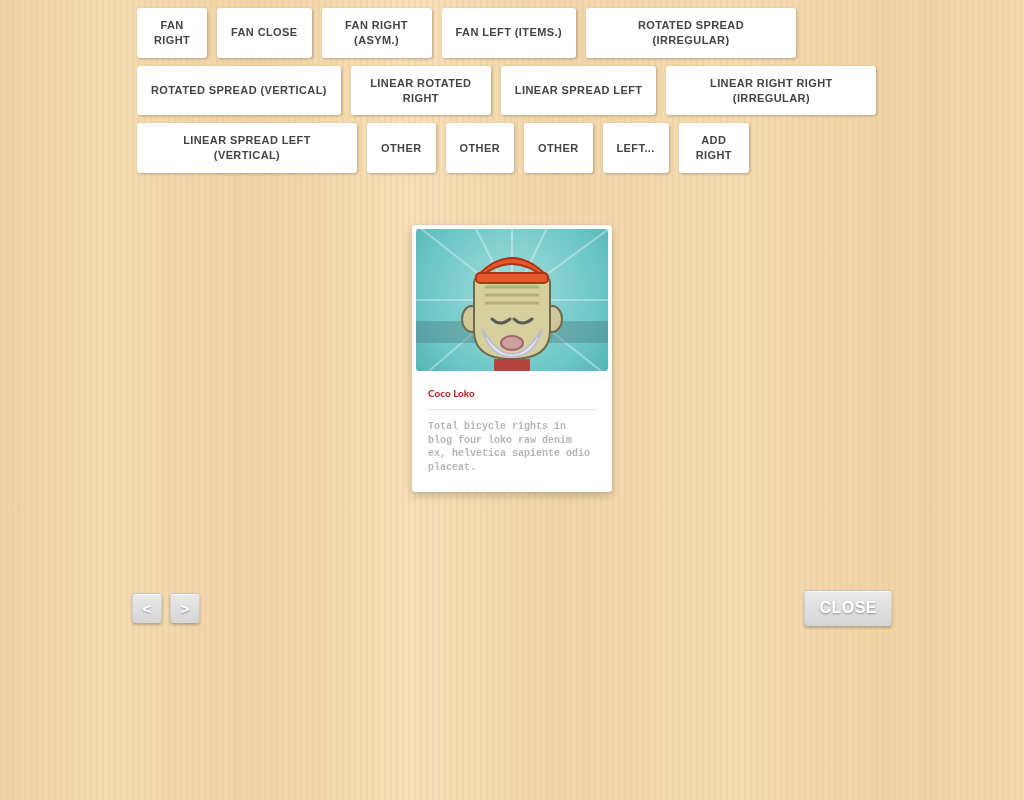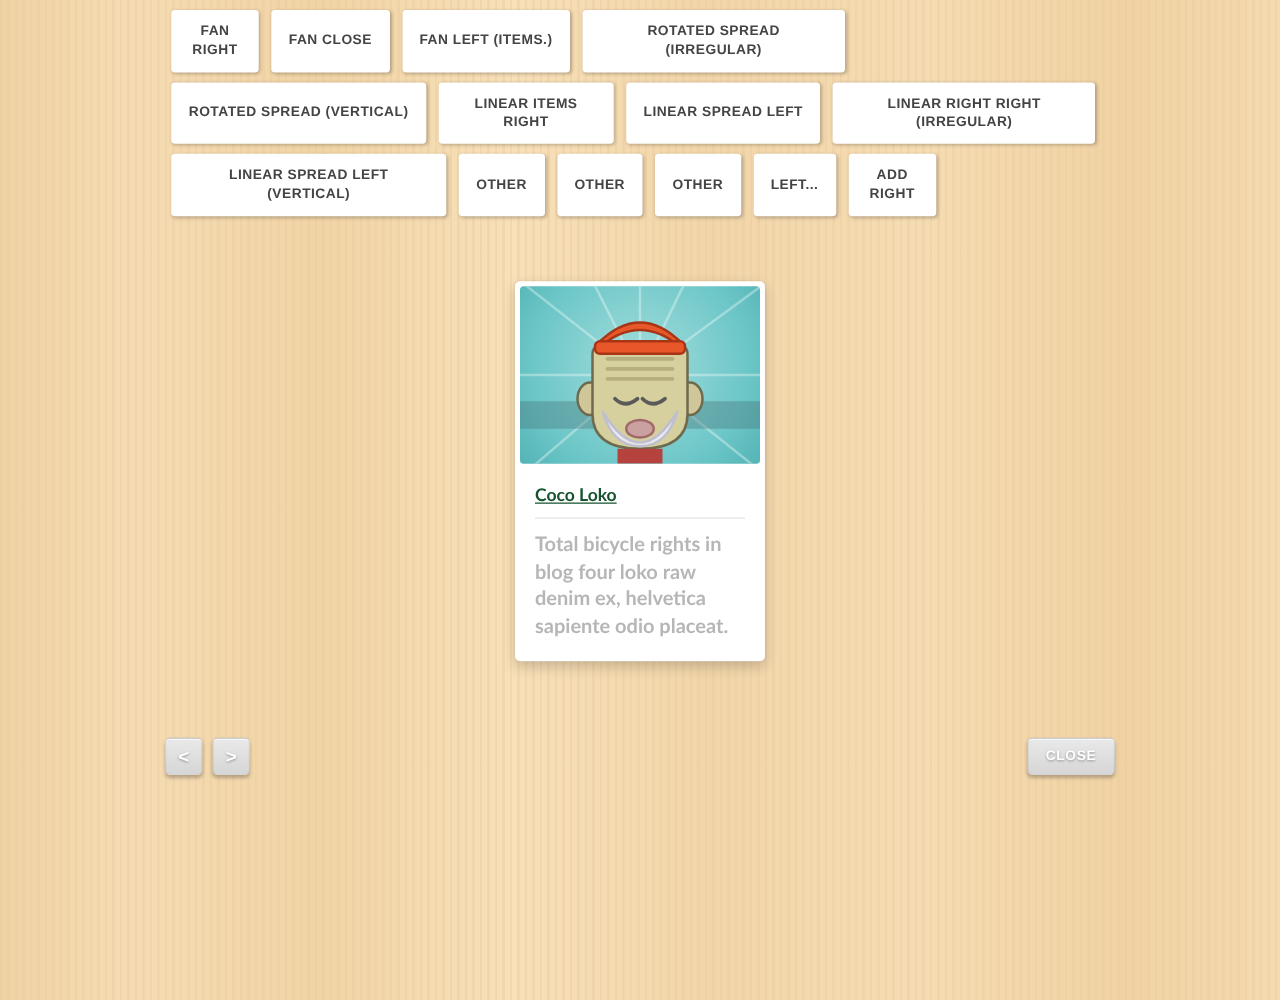--- a/index.html
+++ b/index.html
@@ -82,36 +82,36 @@
 .rays {
   position: absolute; inset: 0;
 }
 .band {
   position:absolute; left:0; right:0; top:92px; height:22px;
   background: rgba(70,110,115,0.35);
 }
 
 .card-body { padding: 16px 12px 0 12px; }
 .card-title {
-  font-size: 14px;
+  font-size: 10px;
   font-weight: 700;
-  color: #14532d;
+  color: #b91c1c;
   padding-bottom: 10px;
-  text-decoration: underline;
 }
 .card-rule {
   border: none;
   border-top: 1px solid #e3e3e3;
 }
 .card-desc {
   padding-top: 10px;
-  font-size: 16px;
+  font-size: 10px;
   line-height: 1.35;
   color: #b6b6b6;
   font-weight: 700;
+  font-family: Liberation Mono, monospace;
 }
 
 .controls {
   position: absolute;
   width: 760px;
   left: 50%;
   transform: translateX(-50%);
   top: 590px;
   display: flex;
   justify-content: space-between;
@@ -134,37 +134,38 @@
   cursor: pointer;
 }
 
 .close-btn {
   border-radius: 4px;
   border: 1px solid rgba(0,0,0,0.08);
   background: linear-gradient(#e9e9e9, #d6d6d6);
   box-shadow: 0 2px 3px rgba(0,0,0,0.25), inset 0 1px 0 rgba(255,255,255,0.6);
   color: #fff;
   font-weight: 800;
-  font-size: 11px;
+  font-size: 16px;
   letter-spacing: 0.5px;
   text-shadow: 0 1px 2px rgba(0,0,0,0.35);
   padding: 8px 14px;
   cursor: pointer;
 }
 </style>
 </head>
 <body>
 
 <div class="nav">
   <button class="nav-btn" style="max-width:70px">FAN RIGHT</button>
   <button class="nav-btn">FAN CLOSE</button>
+  <button class="nav-btn" style="max-width:110px">FAN RIGHT (ASYM.)</button>
   <button class="nav-btn">FAN LEFT (ITEMS.)</button>
   <button class="nav-btn" style="max-width:210px">ROTATED SPREAD (IRREGULAR)</button>
   <button class="nav-btn">ROTATED SPREAD (VERTICAL)</button>
-  <button class="nav-btn" style="max-width:140px">LINEAR ITEMS RIGHT</button>
+  <button class="nav-btn" style="max-width:140px">LINEAR ROTATED RIGHT</button>
   <button class="nav-btn">LINEAR SPREAD LEFT</button>
   <button class="nav-btn" style="max-width:210px">LINEAR RIGHT RIGHT (IRREGULAR)</button>
   <button class="nav-btn">LINEAR SPREAD LEFT (VERTICAL)</button>
   <button class="nav-btn">OTHER</button>
   <button class="nav-btn">OTHER</button>
   <button class="nav-btn">OTHER</button>
   <button class="nav-btn">LEFT...</button>
   <button class="nav-btn" style="max-width:70px">ADD RIGHT</button>
 </div>
 

